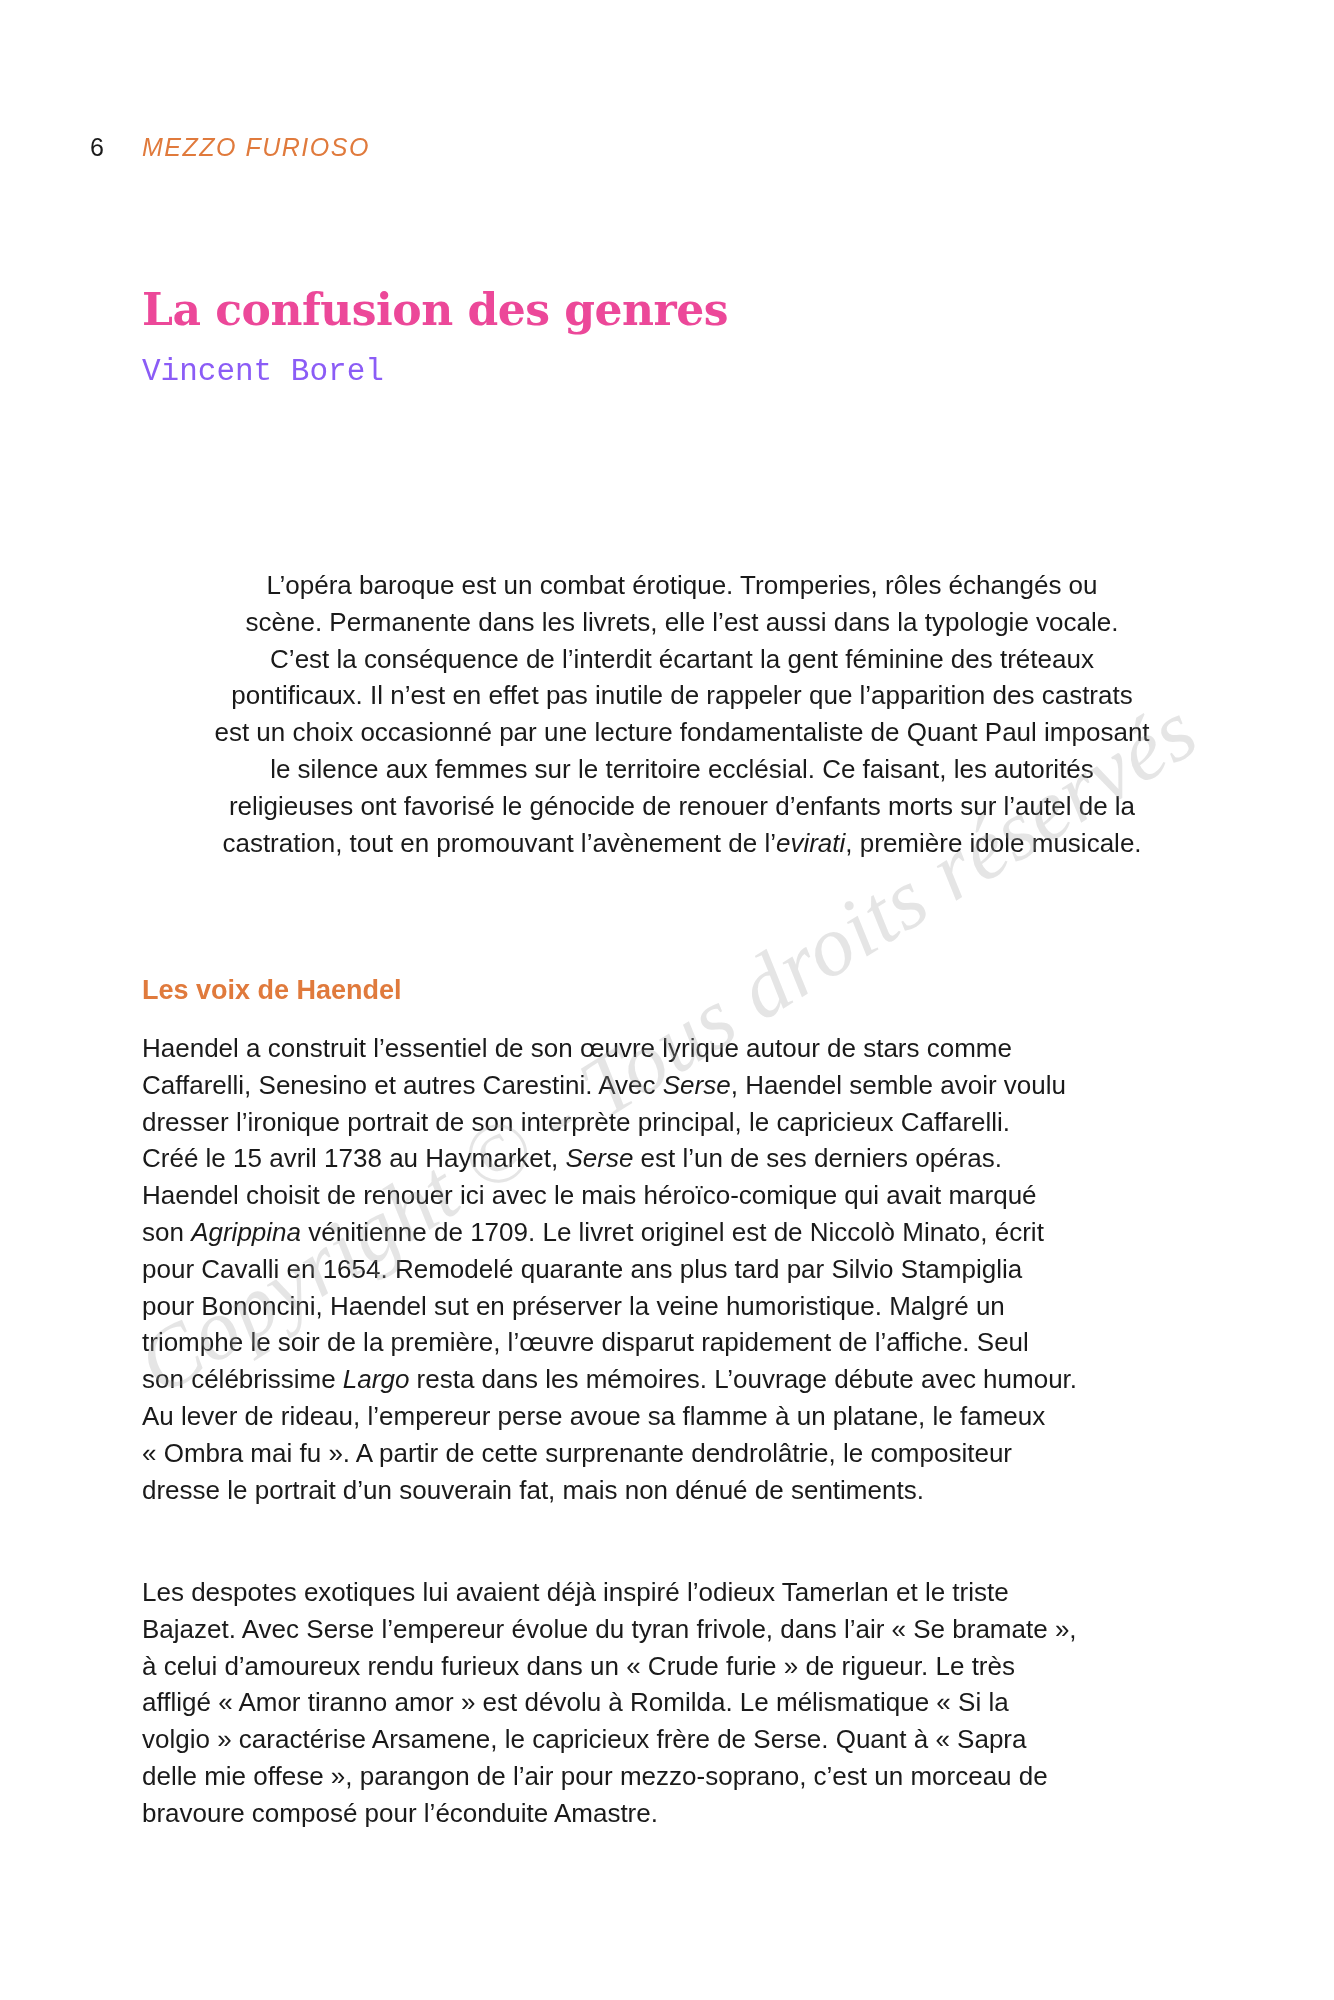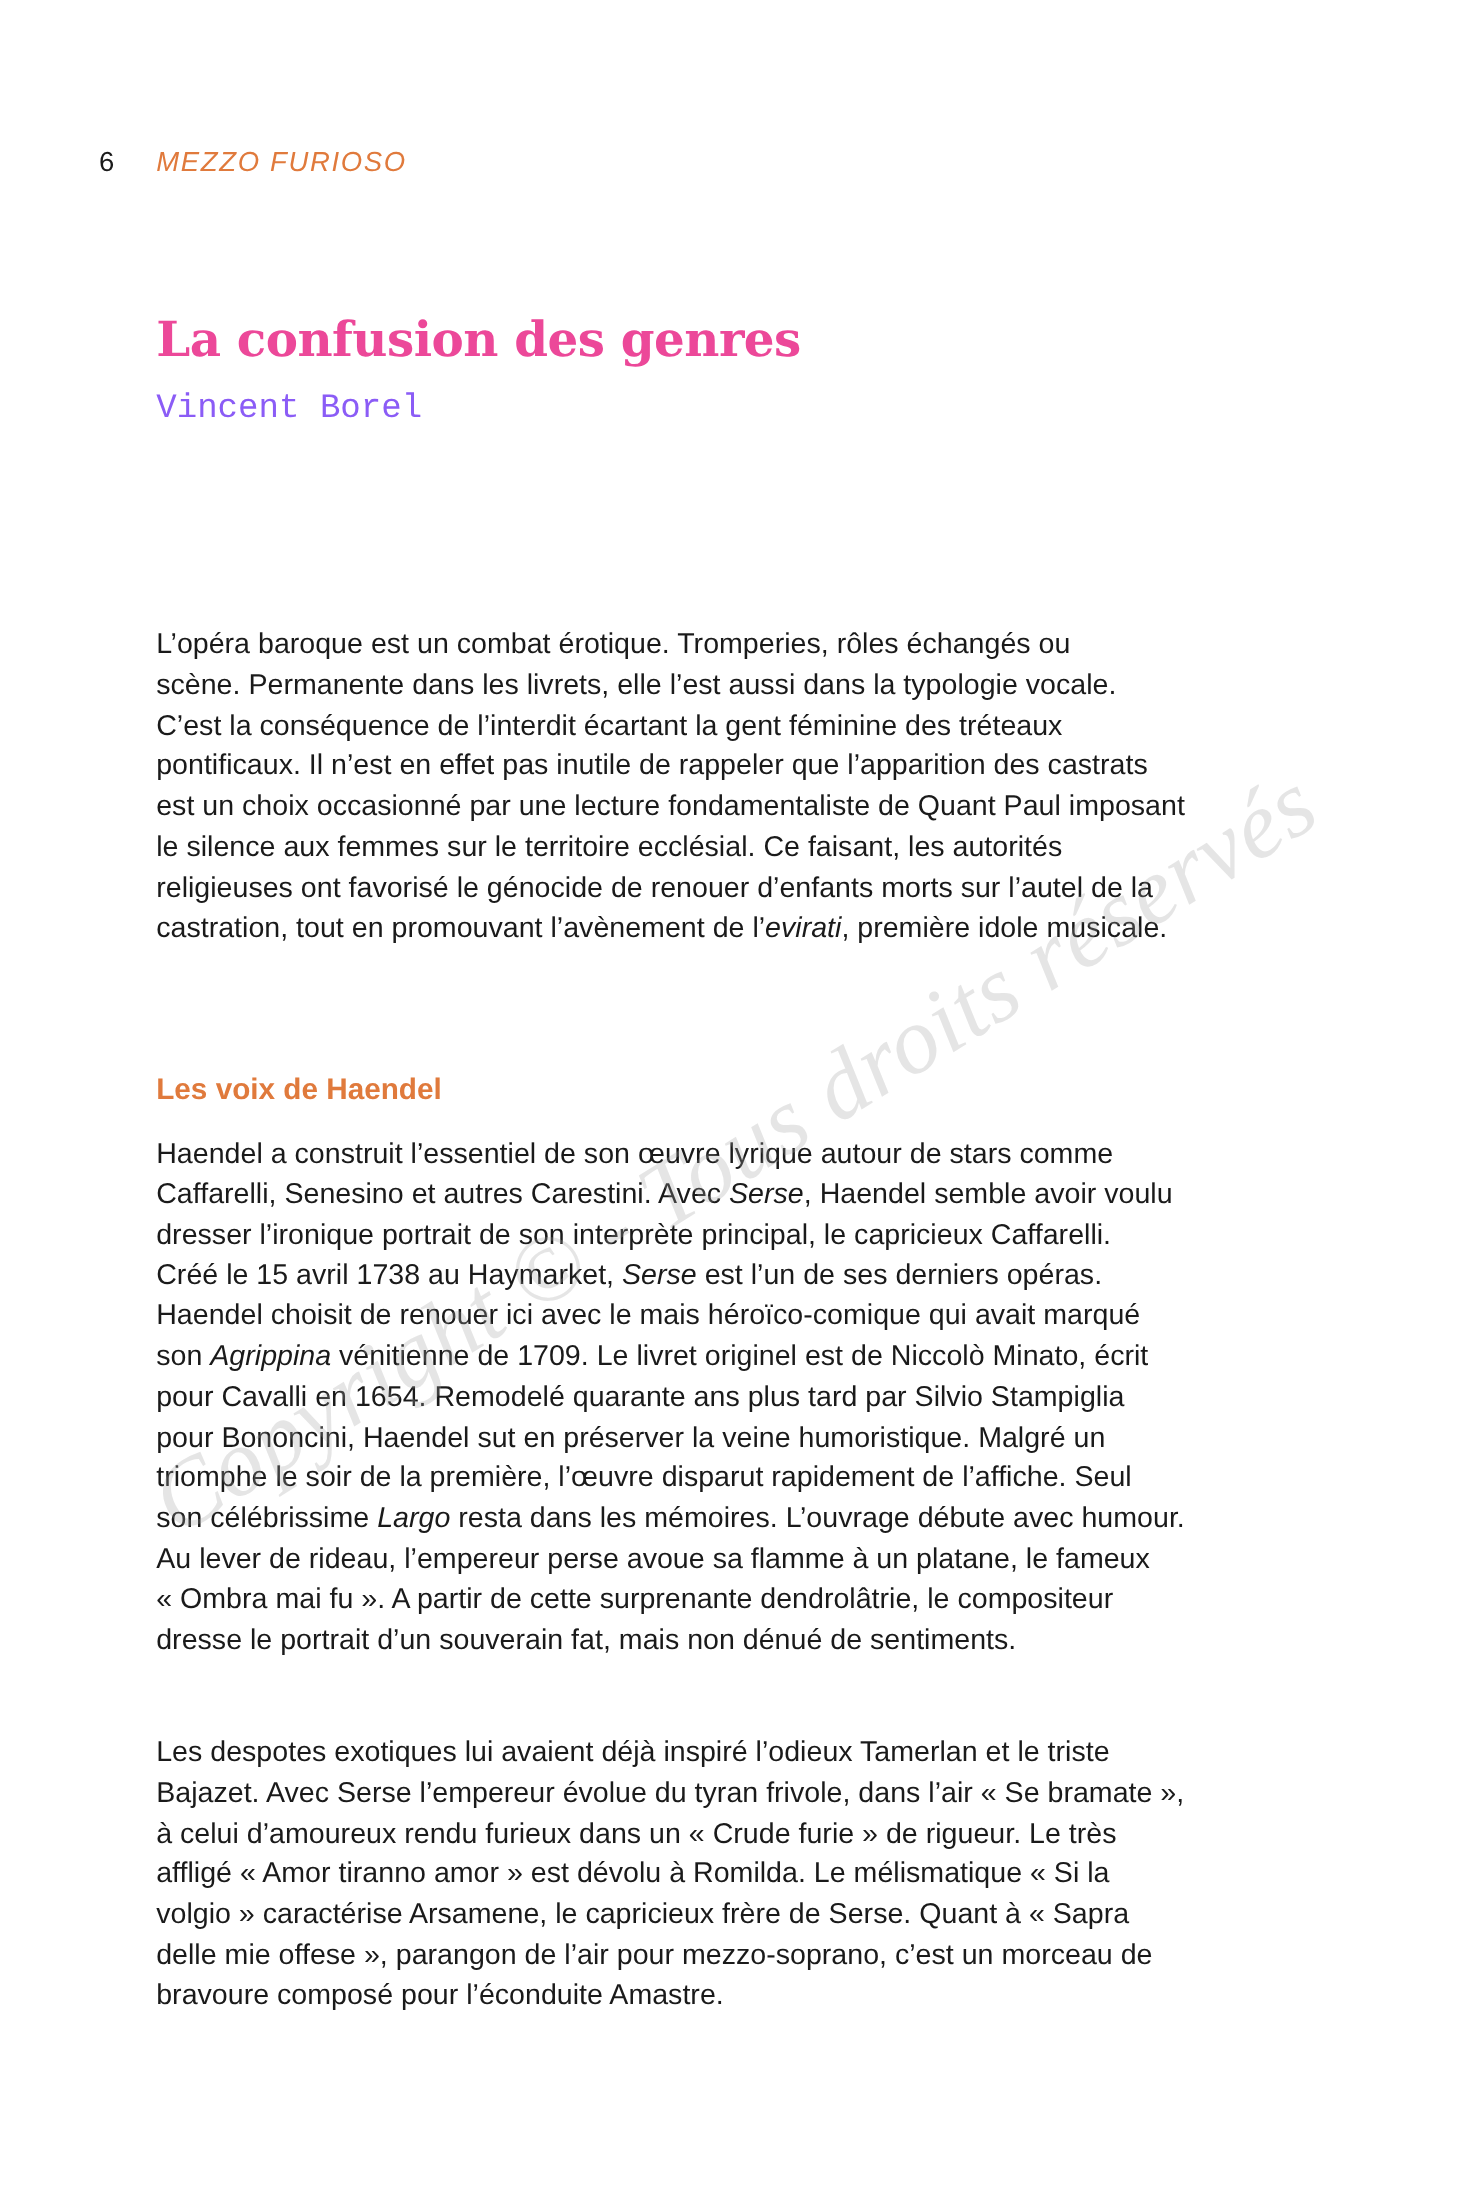--- a/index.html
+++ b/index.html
@@ -70,21 +70,21 @@
       font-family: "Liberation Sans", sans-serif;
       font-size: 26px;
       line-height: 36.8px;
       color: #1a1a1a;
       margin: 0;
     }
     .body-text .line {
       display: block;
       white-space: nowrap;
     }
-    .p1 { top: 567px; }
+    .p1 { top: 567px; text-align: center; }
     .p2 { top: 1030px; }
     .p3 { top: 1546px; margin-top: 28px; }
     .section-heading {
       position: absolute;
       left: 142px;
       top: 972px;
       font-family: "Liberation Sans", sans-serif;
       font-weight: bold;
       font-size: 27px;
       line-height: 36px;

